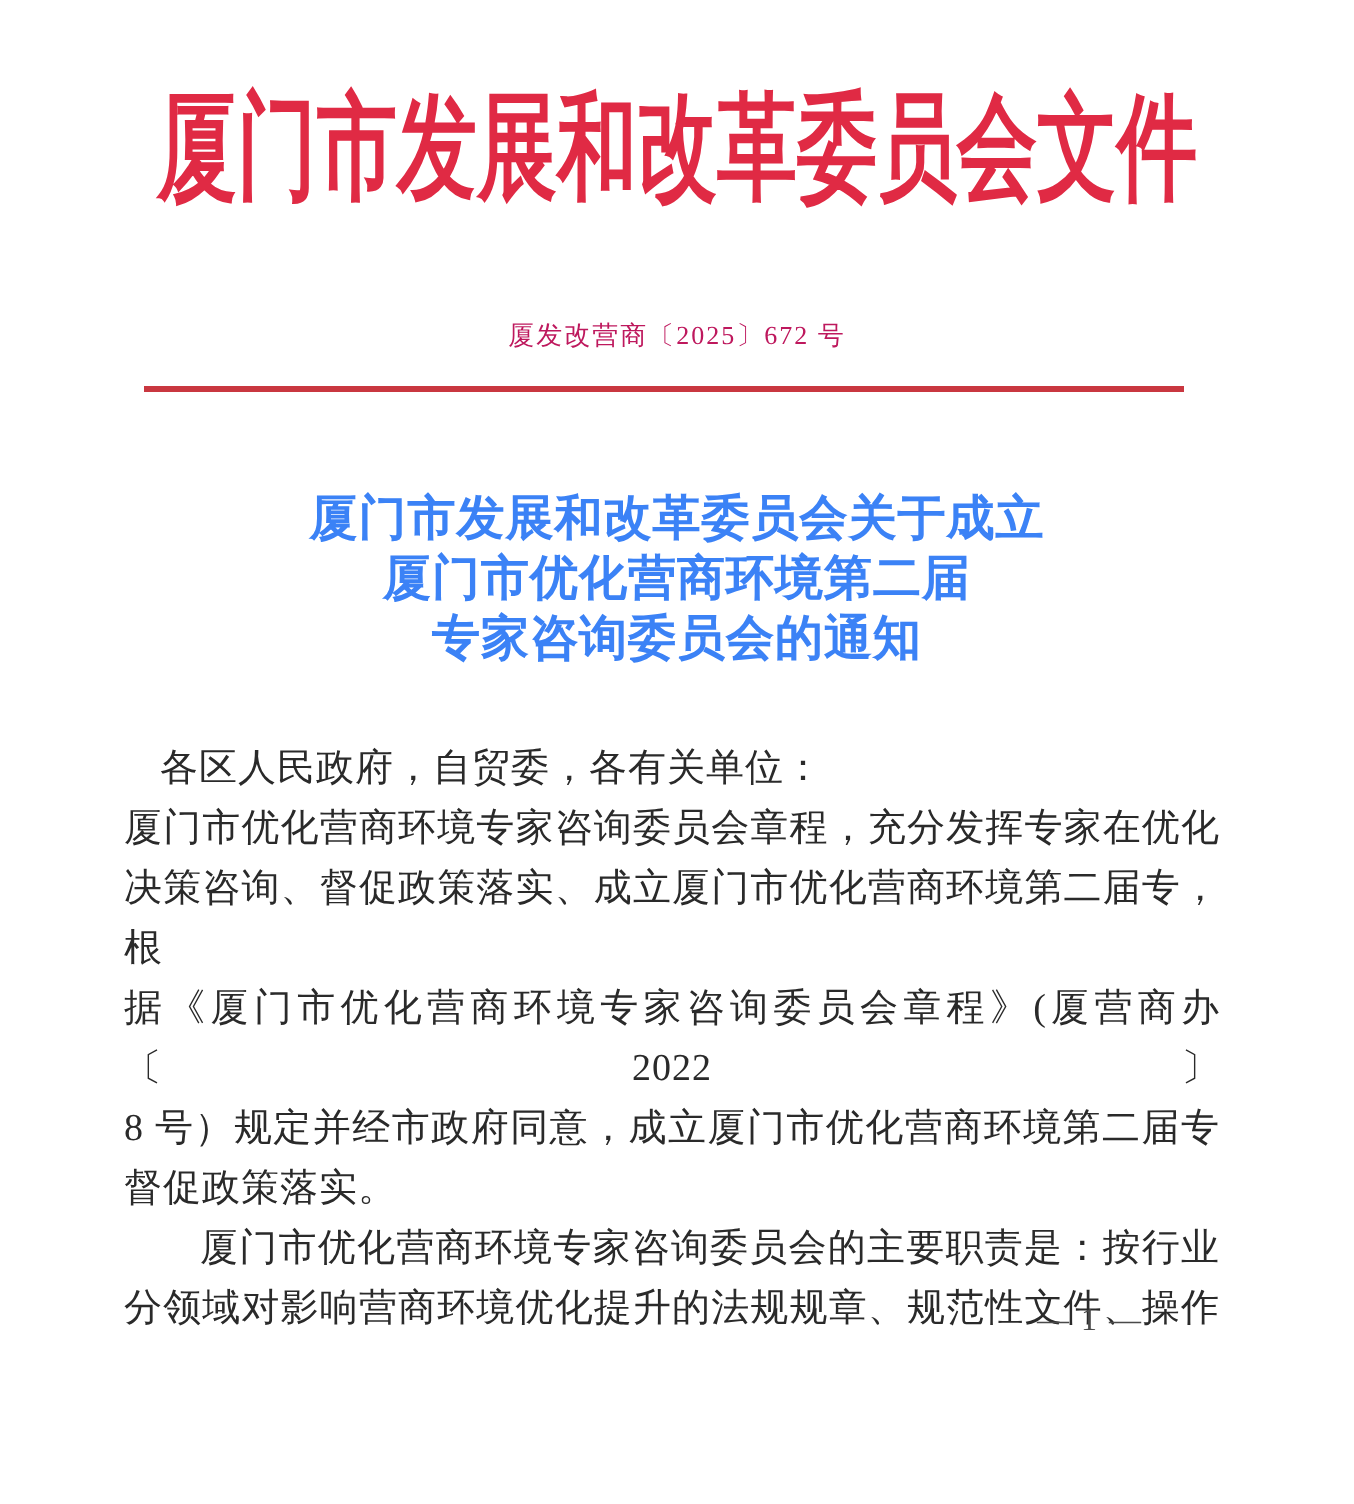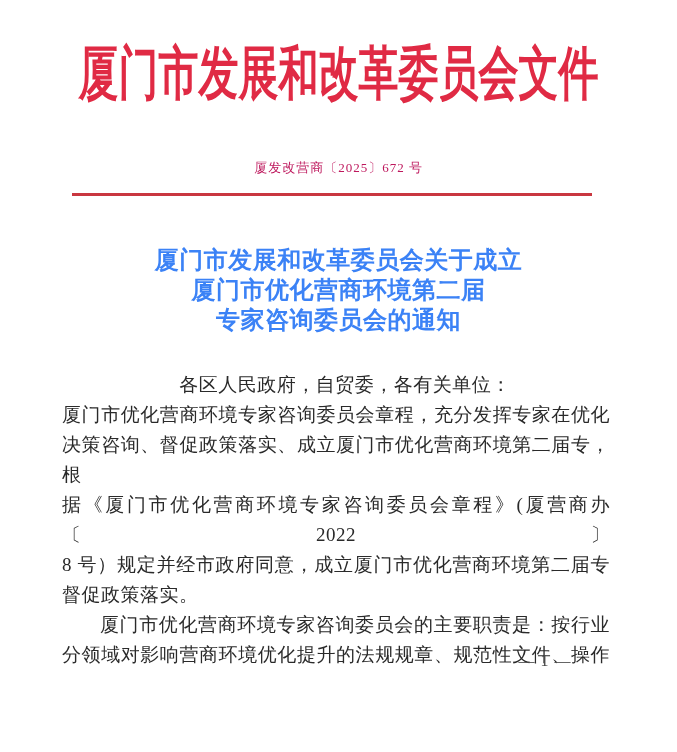--- a/index.html
+++ b/index.html
@@ -69,21 +69,21 @@
   .body-line {
     letter-spacing: 0.5px;
     white-space: nowrap;
   }
   .body-line.justify {
     white-space: normal;
     text-align: justify;
     text-align-last: justify;
   }
   .body-line.indent { text-indent: 2em; }
-  .body-line.salutation { padding-left: 18px; text-align: center; }
+  .body-line.salutation { padding-left: 18px; }
   .page-number {
     position: absolute;
     top: 648px;
     left: 495px;
     width: 100px;
     text-align: center;
     font-size: 16px;
     color: #4a4a4a;
     letter-spacing: 1px;
   }

